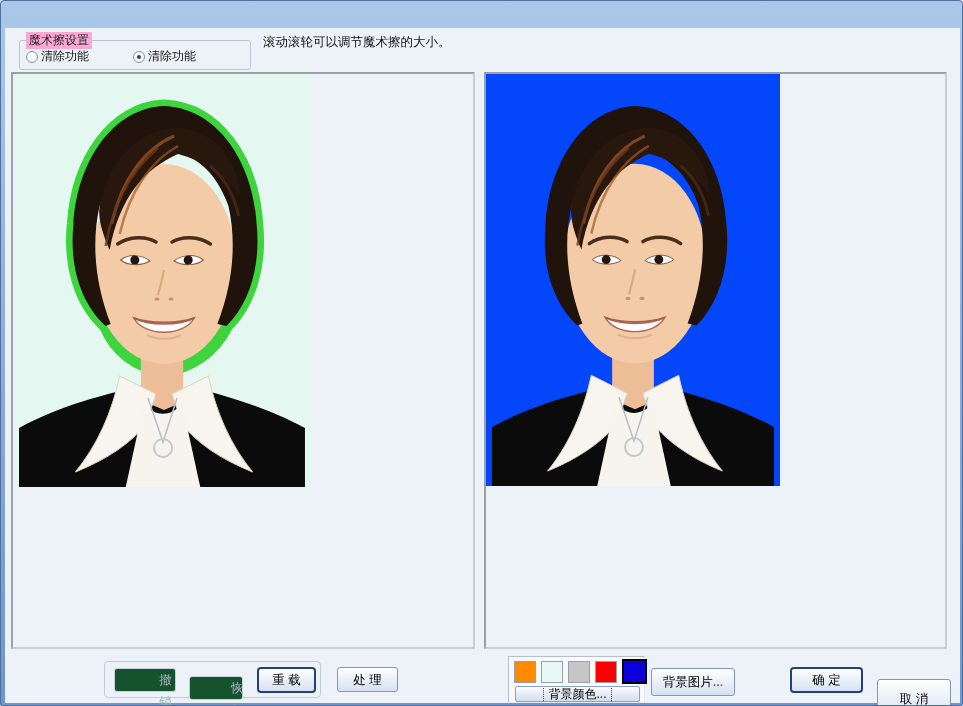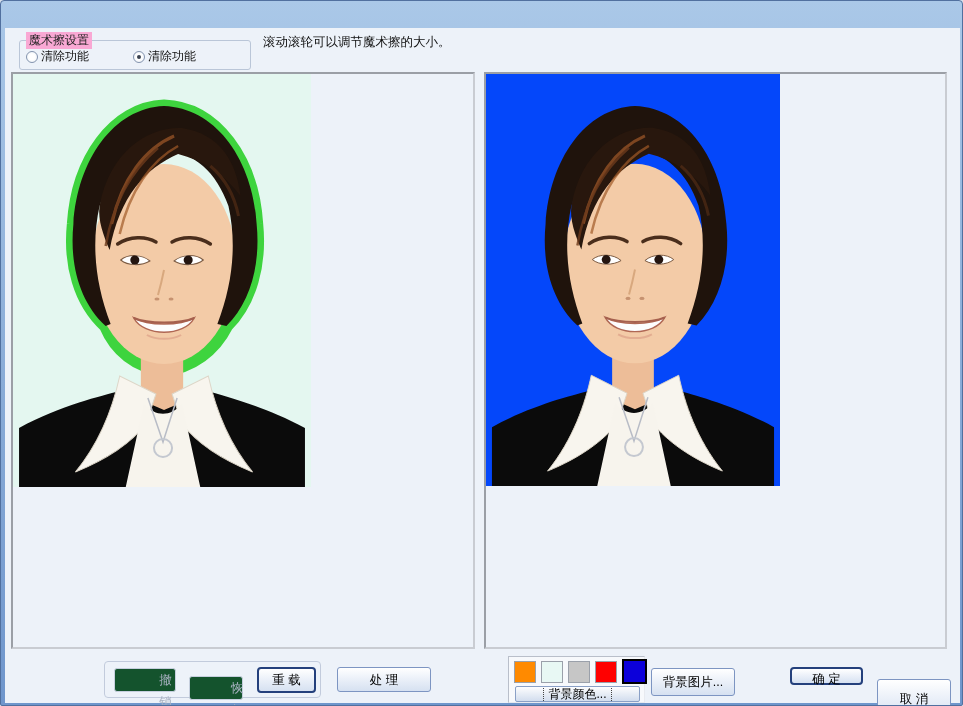--- a/index.html
+++ b/index.html
@@ -84,23 +84,23 @@
   }
   .btn:disabled, .btn.disabled {
     border-color:#c6cfde; background:#14532d; color:#a9b2c2;padding-left:41px;
   }
   .btn.default-btn {
     border:2px solid #24407c; border-radius:4px; line-height:20px;
   }
   .btn-undo   { left:9px;  top:6px;  width:62px; }
   .btn-redo   { left:84px; top:6px;  width:54px;margin-top:8px; }
   .btn-reload { left:152px;top:5px;  width:59px; height:26px; }
-  .btn-process{ left:332px; top:639px; width:94px; height:25px; }
+  .btn-process{ left:332px; top:639px; width:61px; height:25px; }
   .btn-bgimage{ left:646px; top:640px; width:84px; height:28px; }
-  .btn-ok     { left:785px; top:639px; width:73px; height:18px; }
+  .btn-ok     { left:785px; top:639px; width:73px; height:26px; }
   .btn-cancel { left:872px; top:651px; width:74px; height:40px; }
 
   
   .swatch-widget {
     position:absolute; left:503px; top:628px; width:137px; height:47px;
     background:#f7f9fc;
     border:1px solid; border-color:#b9bfca #e7eaf0 #e7eaf0 #b9bfca;
   }
   .swatch-row { position:absolute; left:2px; top:2px; display:flex; align-items:center; }
   .swatch {

